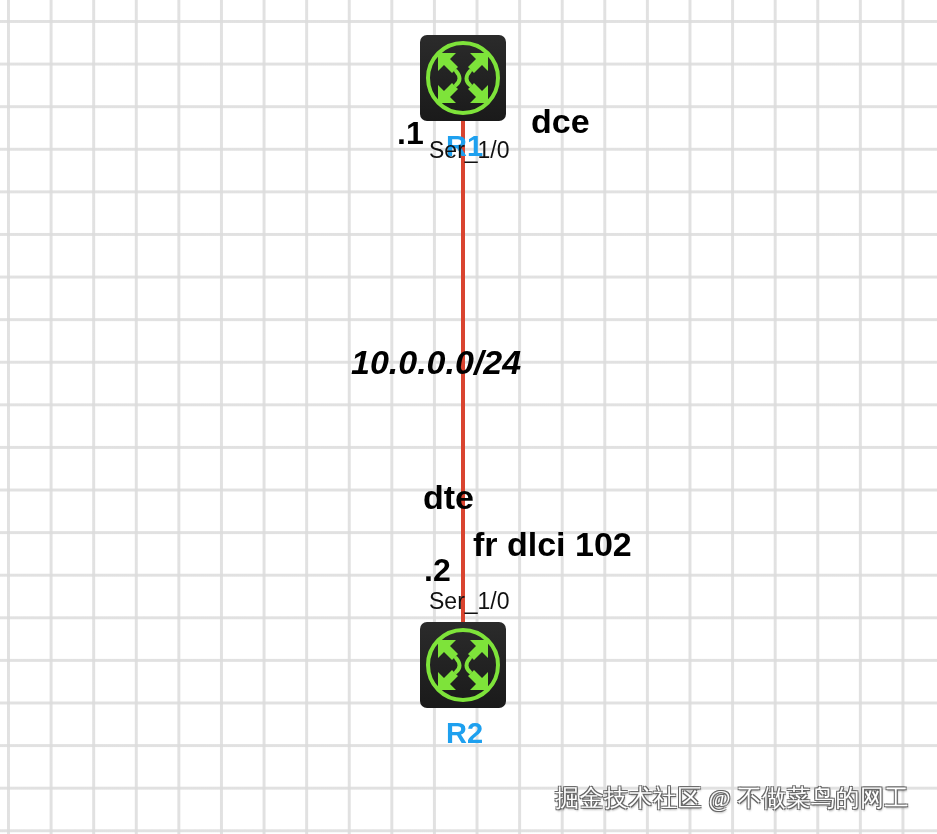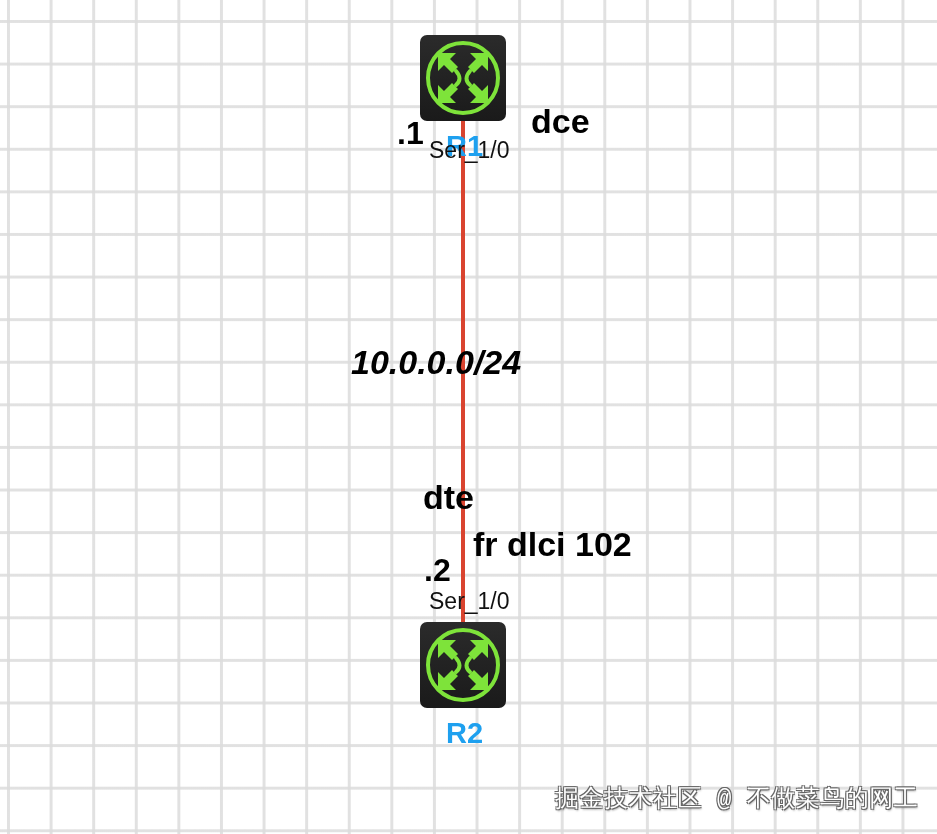--- a/index.html
+++ b/index.html
@@ -73,21 +73,21 @@
       position: absolute;
       left: 555px;
       top: 782px;
       font-size: 24px;
       color: #ffffff;
       white-space: nowrap;
       letter-spacing: 0.5px;
       text-shadow:
         -1px -1px 0 #666, 1px -1px 0 #666, -1px 1px 0 #666, 1px 1px 0 #666,
         1px 2px 2px rgba(0,0,0,0.35);
-      font-family: Liberation Mono, monospace;
+      font-family: Liberation Serif, serif;
     }
   </style>
 </head>
 <body>
 
 <div class="canvas">
 
   <div class="link"></div>
 
   <div class="router" style="left:420px; top:35px;">

